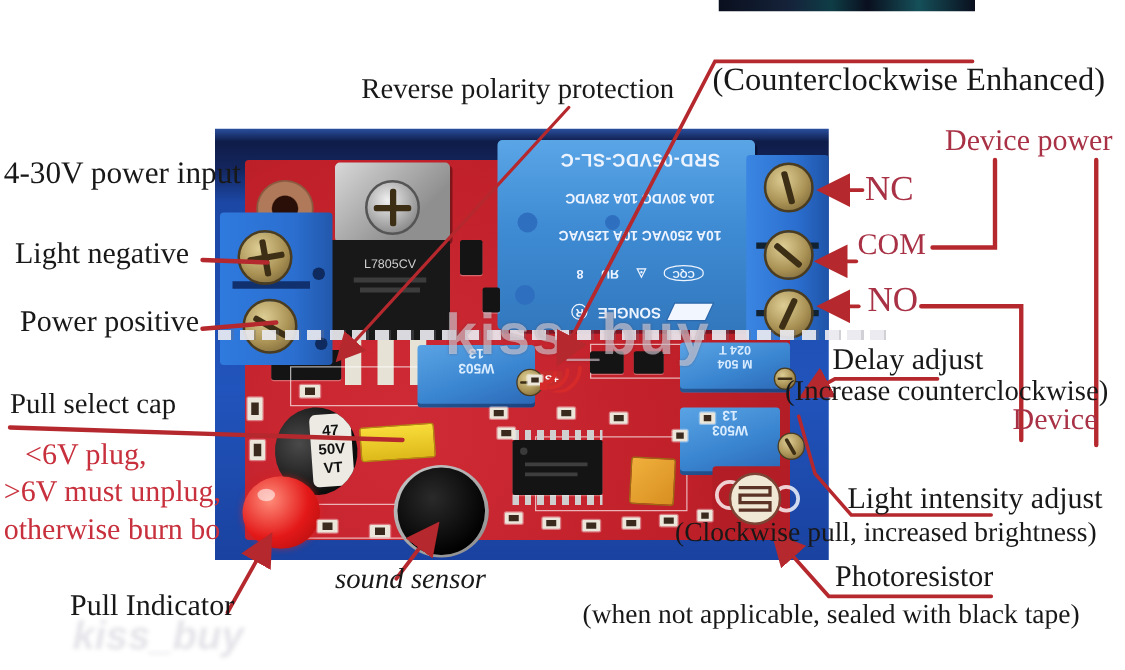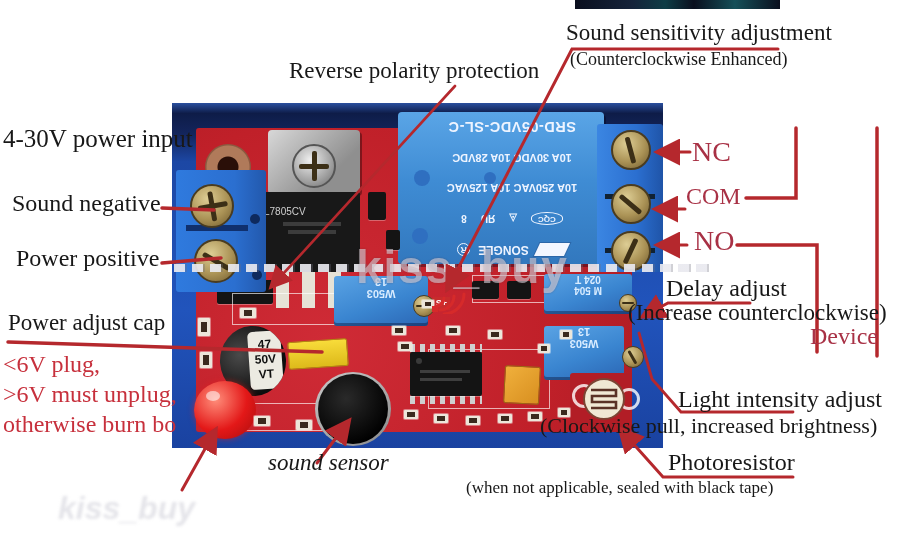--- a/index.html
+++ b/index.html
@@ -51,21 +51,21 @@
 
     <div class="abs" style="left:96px;top:27px;width:92px;height:64px;background:linear-gradient(135deg,#d8d8d8,#8f8f8f 70%);
                 border-radius:4px;box-shadow:2px 2px 0 rgba(0,0,0,.35);"></div>
     <div class="abs" style="left:120px;top:41px;width:44px;height:44px;border-radius:50%;
                 background:radial-gradient(circle at 40% 35%,#efefef,#a8a8a8 55%,#6e6e6e);border:2px solid #555;box-sizing:border-box;">
       <div class="slot"></div>
         <div class="slot2"></div>
     </div>
 
     <div class="abs" style="left:92px;top:89px;width:96px;height:80px;background:#181818;border-radius:2px;
-                color:#cfcfcf;font-family:'Liberation Sans',sans-serif;font-size:10px;padding-top:14px;box-sizing:border-box;">
+                color:#cfcfcf;font-family:'Liberation Sans',sans-serif;font-size:10px;text-align:center;padding-top:14px;box-sizing:border-box;">
       <span>L7805CV</span>
       <div style="margin:5px auto 0;width:60%;height:4px;background:#3c3c3c;"></div>
       <div style="margin:4px auto 0;width:50%;height:4px;background:#3c3c3c;"></div>
     </div>
 
     <div class="abs" style="left:104px;top:169px;width:13px;height:36px;background:#e6e2d6;"></div>
     <div class="abs" style="left:130px;top:169px;width:13px;height:36px;background:#e6e2d6;"></div>
     <div class="abs" style="left:156px;top:169px;width:13px;height:36px;background:#e6e2d6;"></div>
 
     <div class="abs chipb" style="left:45px;top:177px;width:56px;height:24px;"></div>
@@ -261,40 +261,41 @@
       <path d="M746,198 L796,198 L796,128" stroke-width="3.5"></path>
       <path d="M687,245 L659,245" stroke-width="3" marker-end="url(#arw)"></path>
       <path d="M737,245 L817,245 L817,352" stroke-width="3.5"></path>
       <path d="M877,128 L877,356" stroke-width="3.5"></path>
       <path d="M750,303 L668,303 L644,316" stroke-width="3" marker-end="url(#arw)"></path>
       <path d="M793,412 L681,412 L652,379 L639,333" stroke-width="2.8"></path>
       <path d="M793,477 L663,477 L621,430" stroke-width="3" marker-end="url(#arw)"></path>
     </g>
   </svg>
 
-  <div class="lbl" style="left:566px;top:21px;font-size:23px;">Sound sensitivity adjustment</div>
-  <div class="lbl" style="left:570px;top:50px;font-size:18px;">(Counterclockwise Enhanced)</div>
+  <div class="lbl" style="left:570px;top:50px;font-size:26px;">(Counterclockwise Enhanced)</div>
   <div class="lbl" style="left:289px;top:59px;font-size:23px;">Reverse polarity protection</div>
 
   <div class="lbl" style="left:3px;top:126px;font-size:25px;">4-30V power input</div>
-  <div class="lbl" style="left:12px;top:191px;font-size:24px;">Sound negative</div>
+  <div class="lbl" style="left:12px;top:191px;font-size:24px;">Light negative</div>
   <div class="lbl" style="left:16px;top:246px;font-size:24px;">Power positive</div>
-  <div class="lbl" style="left:8px;top:311px;font-size:23px;">Power adjust cap</div>
-  <div class="lbl warn" style="left:3px;top:352px;font-size:24px;">&lt;6V plug,</div>
+  <div class="lbl" style="left:8px;top:311px;font-size:23px;">Pull select cap</div>
+  <div class="lbl warn" style="left:20px;top:352px;font-size:24px;">&lt;6V plug,</div>
   <div class="lbl warn" style="left:3px;top:382px;font-size:24px;text-align:right;">&gt;6V must unplug,</div>
   <div class="lbl warn" style="left:3px;top:412px;font-size:24px;">otherwise burn bo</div>
 
+  <div class="lbl" style="left:56px;top:473px;font-size:24px;">Pull Indicator</div>
   <div class="lbl" style="left:268px;top:451px;font-size:23px;font-style:italic;">sound sensor</div>
 
   <div class="lbl crimson" style="left:692px;top:137px;font-size:28px;">NC</div>
   <div class="lbl crimson" style="left:686px;top:184px;font-size:24px;">COM</div>
   <div class="lbl crimson" style="left:694px;top:226px;font-size:28px;">NO</div>
+  <div class="lbl crimson" style="left:756px;top:101px;font-size:24px;">Device power</div>
   <div class="lbl crimson" style="left:810px;top:324px;font-size:24px;">Device</div>
 
   <div class="lbl" style="left:666px;top:276px;font-size:24px;">Delay adjust</div>
   <div class="lbl" style="left:628px;top:301px;font-size:23px;">(Increase counterclockwise)</div>
   <div class="lbl" style="left:540px;top:414px;font-size:22px;">(Clockwise pull, increased brightness)</div>
   <div class="lbl" style="left:678px;top:387px;font-size:24px;">Light intensity adjust</div>
 
   <div class="lbl" style="left:668px;top:450px;font-size:24px;">Photoresistor</div>
-  <div class="lbl" style="left:466px;top:479px;font-size:17px;">(when not applicable, sealed with black tape)</div>
+  <div class="lbl" style="left:466px;top:479px;font-size:22px;">(when not applicable, sealed with black tape)</div>
 
 </div>
 
 </body></html>

